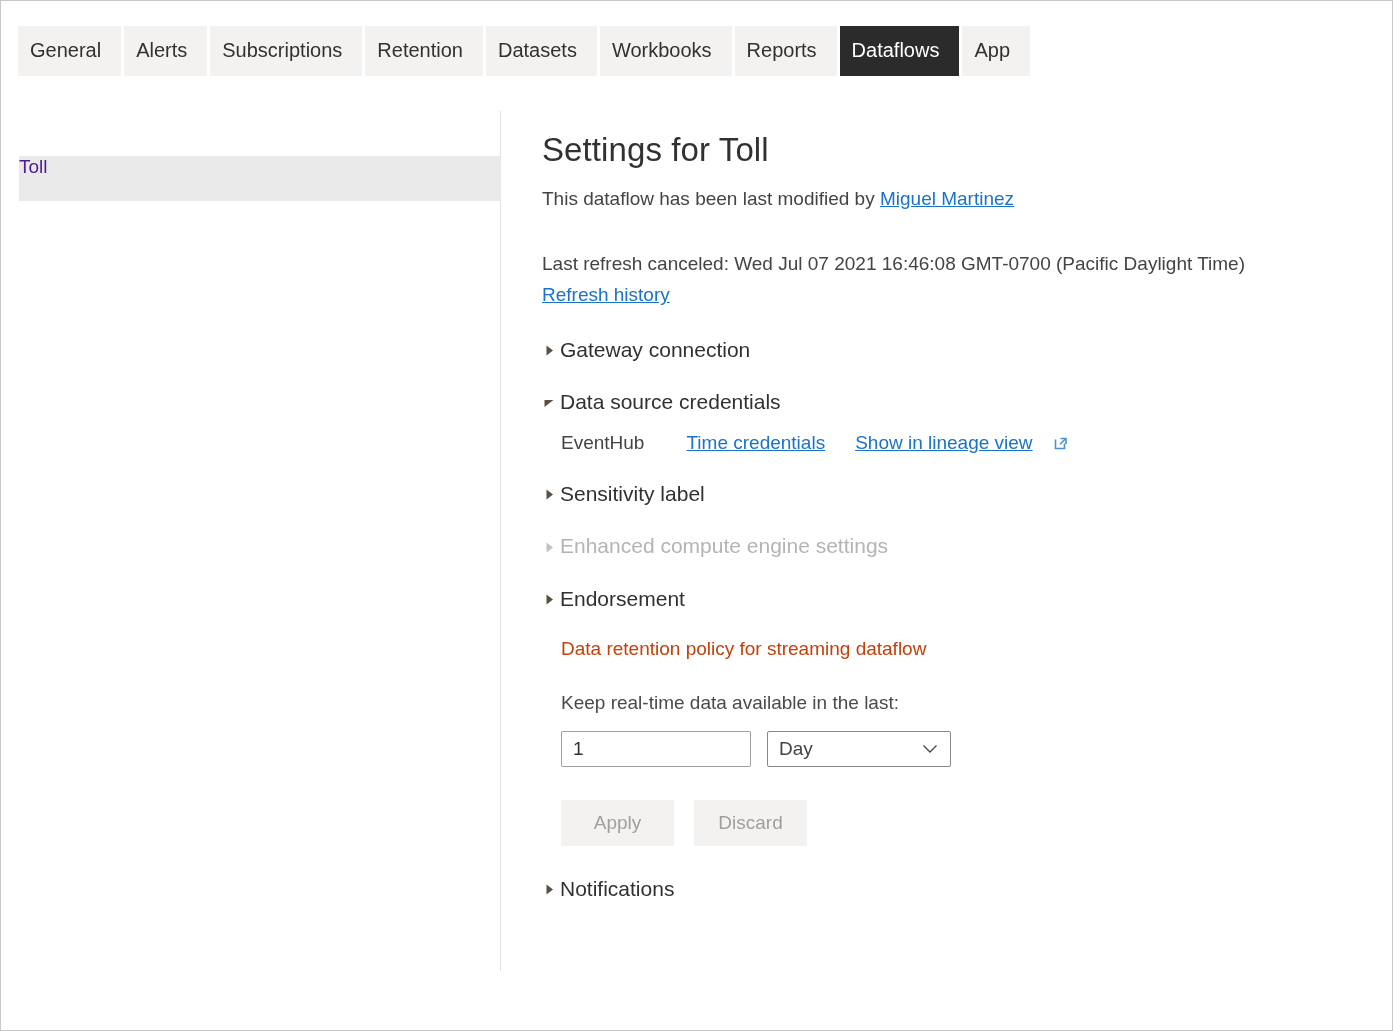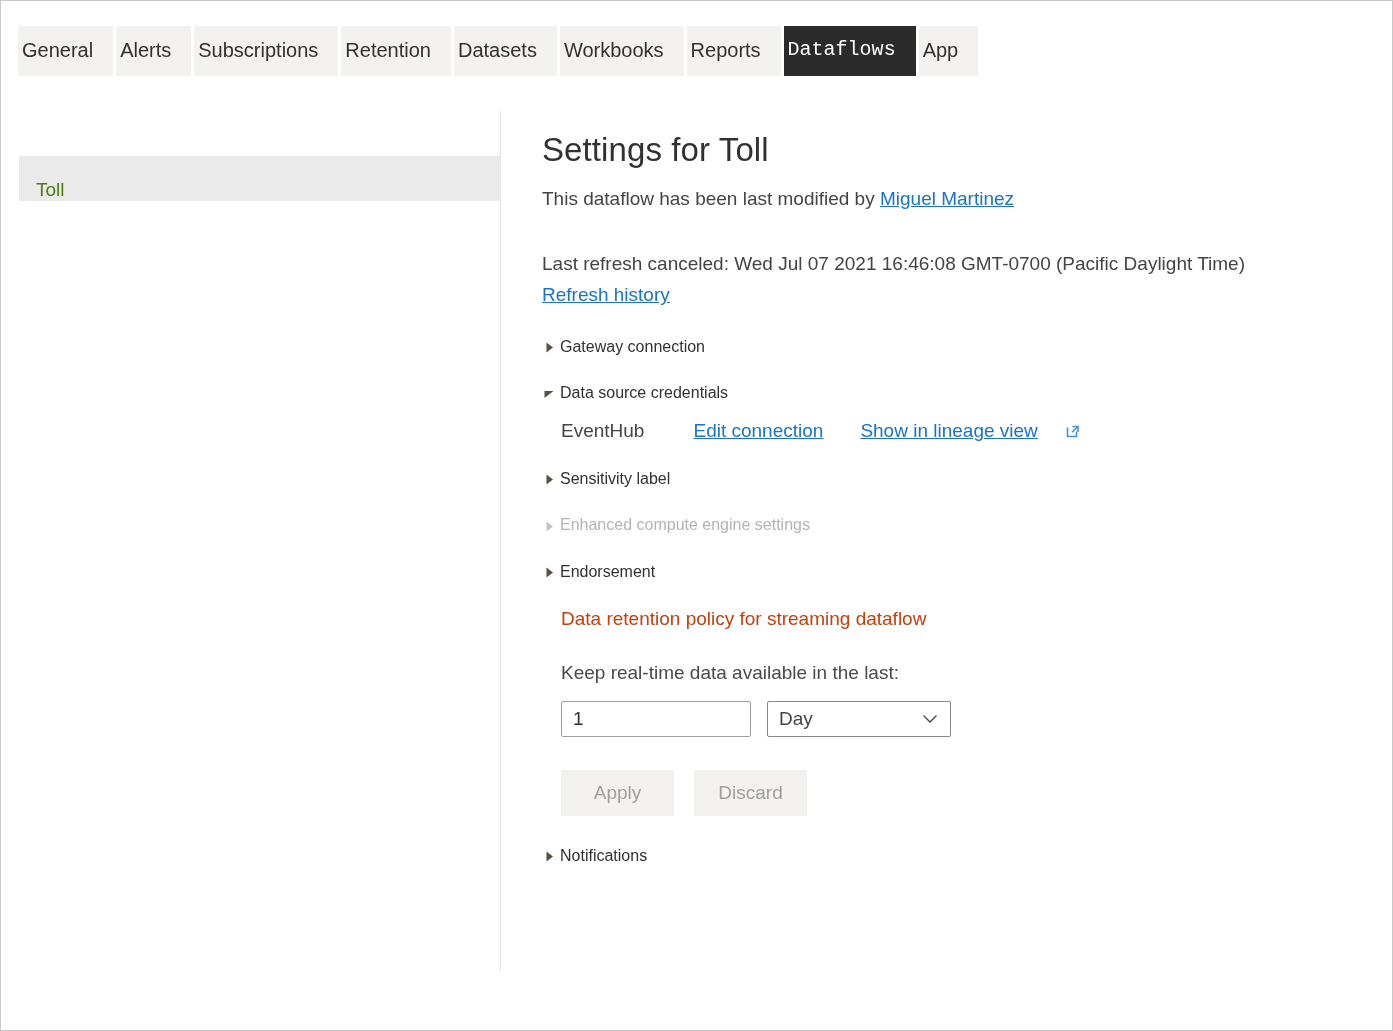--- a/index.html
+++ b/index.html
@@ -30,32 +30,31 @@
     top: 25px;
     display: flex;
     align-items: stretch;
     gap: 3px;
   }
   .tab {
     background: #f3f2f1;
     color: #323130;
     font-size: 20px;
     line-height: 1;
-    padding: 14px 20px 16px 4px;
+    padding: 14px 20px 16px 12px;
     display: flex;
     align-items: center;
     justify-content: center;
     cursor: pointer;
     white-space: nowrap;
     user-select: none;
   }
   .tab.active {
     background: #2b2b2b;
     color: #ffffff;
-    font-family: Liberation Mono, monospace;
   }
 
   
   .split-line {
     position: absolute;
     left: 499px;
     top: 110px;
     width: 1px;
     height: 860px;
     background: #e1e1e1;
@@ -64,25 +63,24 @@
   
   .sidebar {
     position: absolute;
     left: 18px;
     top: 155px;
     width: 482px;
   }
   .sidebar-item {
     height: 45px;
     display: flex;
-    align-items: flex-end;
-    padding-left: 17px;
+    align-items: flex-start;
     box-sizing: border-box;
     font-size: 19px;
-    color: #4d7c0f;
+    color: #4c1d95;
     cursor: pointer;
   }
   .sidebar-item.selected {
     background: #eaeaea;
   }
 
   
   .content {
     position: absolute;
     left: 541px;
@@ -124,21 +122,21 @@
     margin-top: 3px;
   }
 
   
   .section {
     margin-top: 27px;
   }
   .section-header {
     display: flex;
     align-items: center;
-    font-size: 16px;
+    font-size: 21px;
     color: #323130;
     cursor: pointer;
     user-select: none;
     line-height: 1.2;
   }
   .section-header.disabled {
     color: #b6b4b2;
     cursor: default;
   }
   .caret {
@@ -155,21 +153,21 @@
   .section-body {
     padding-left: 19px;
     margin-top: 18px;
   }
 
   .cred-row {
     display: flex;
     align-items: center;
     font-size: 19px;
     color: #444444;
-    gap: 15px;
+    gap: 8px;
   }
   .cred-source { margin-right: 34px; }
   .cred-edit { margin-right: 22px; }
   .ext-icon {
     display: inline-block;
     margin-left: 12px;
     position: relative;
     top: 2px;
   }
 
@@ -301,21 +299,21 @@
         <span class="caret">
           <svg width="13" height="13" viewBox="0 0 13 13">
               <polygon points="1.5,4 10.5,4 1.5,11" fill="#5a4f43"></polygon>
             </svg>
         </span>
         <span>Data source credentials</span>
       </div>
       <div class="section-body">
         <div class="cred-row">
           <span class="cred-source">EventHub</span>
-          <a class="link cred-edit">Edit connection</a>
+          <a class="link cred-edit">Time credentials</a>
           <a class="link">Show in lineage view</a>
           <span class="ext-icon">
             <svg width="16" height="16" viewBox="0 0 16 16">
               <path d="M2.5 4.5 L2.5 13.5 L11.5 13.5 L11.5 8.5" fill="none" stroke="#4a90d9" stroke-width="1.6"></path>
               <path d="M7.5 3.5 L13 3.5 L13 9" fill="none" stroke="#4a90d9" stroke-width="1.6"></path>
               <path d="M7 9.3 L12.6 3.8" fill="none" stroke="#4a90d9" stroke-width="1.6"></path>
             </svg>
           </span>
         </div>
       </div>

